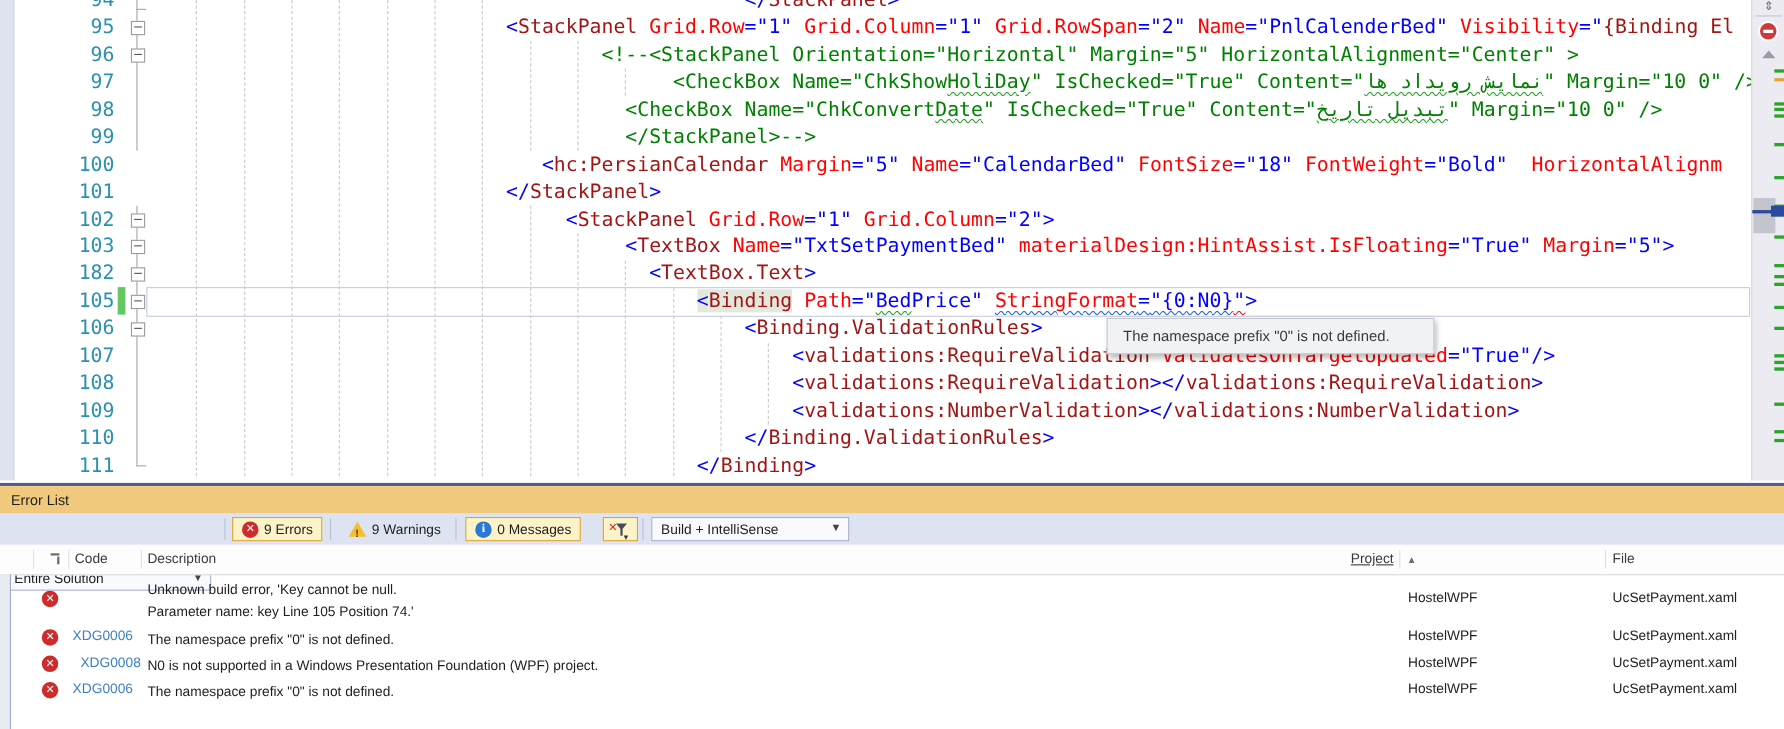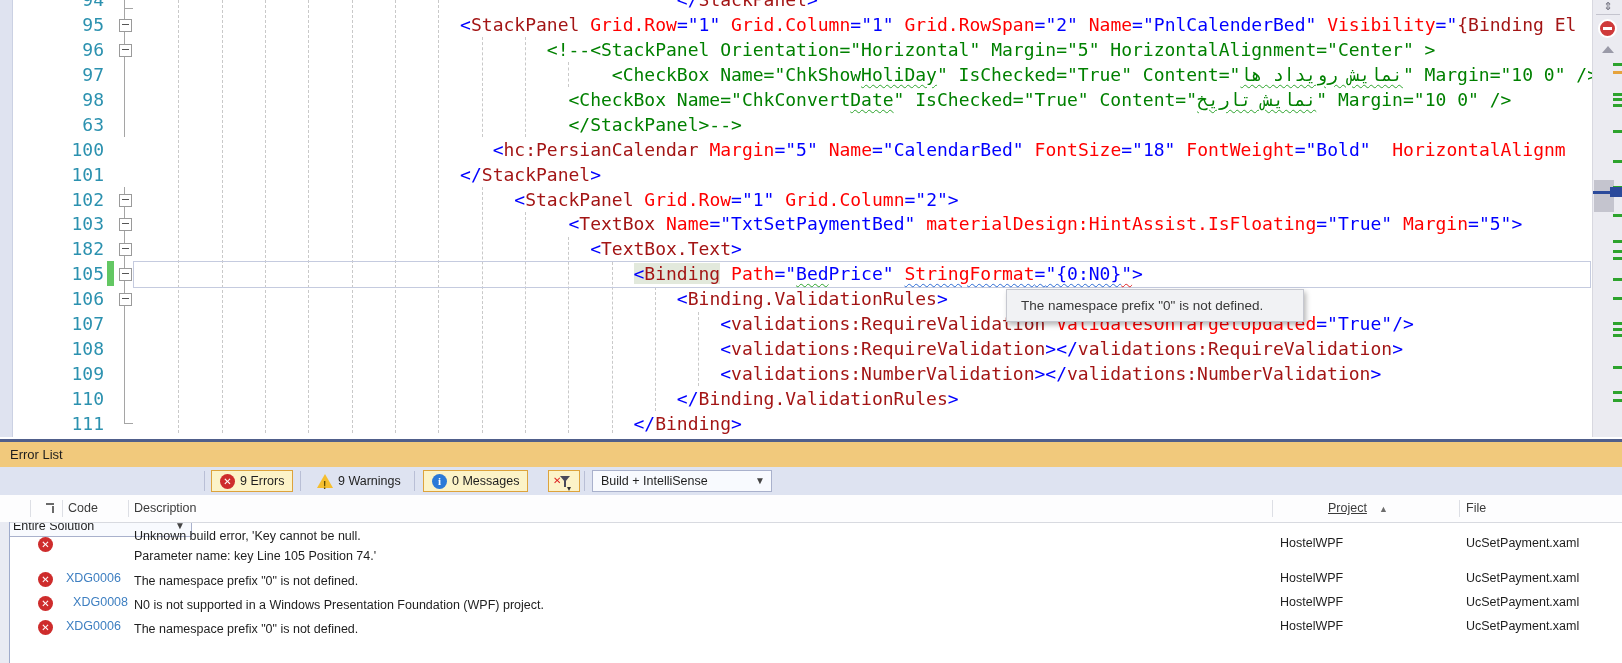--- a/index.html
+++ b/index.html
@@ -124,22 +124,22 @@
         <div class="fold-line" style="top: 0px; height: 137px;"></div>
         <div class="fold-line" style="top: 187px; height: 237px;"></div>
         <div class="fold-tick" style="top: 8px;"></div>
         <div class="fold-tick" style="top: 423px;"></div>
       </div>
     <div id="code-lines">
         <div class="cl" style="top: -13px;"><div class="num">94</div><pre><span class="k-p">                                                  </span><span class="k-d">&lt;/</span><span class="k-e">StackPanel</span><span class="k-d">&gt;</span></pre></div>
         <div class="cl" style="top: 11.94px;"><div class="num">95</div><pre><span class="k-p">                              </span><span class="k-d">&lt;</span><span class="k-e">StackPanel</span><span class="k-p"> </span><span class="k-a">Grid.Row</span><span class="k-d">=</span><span class="k-v">"1"</span><span class="k-p"> </span><span class="k-a">Grid.Column</span><span class="k-d">=</span><span class="k-v">"1"</span><span class="k-p"> </span><span class="k-a">Grid.RowSpan</span><span class="k-d">=</span><span class="k-v">"2"</span><span class="k-p"> </span><span class="k-a">Name</span><span class="k-d">=</span><span class="k-v">"PnlCalenderBed"</span><span class="k-p"> </span><span class="k-a">Visibility</span><span class="k-d">=</span><span class="k-v">"</span><span class="k-e">{Binding El</span></pre></div>
         <div class="cl" style="top: 36.88px;"><div class="num">96</div><pre><span class="k-p">                                      </span><span class="k-c">&lt;!--&lt;StackPanel Orientation="Horizontal" Margin="5" HorizontalAlignment="Center" &gt;</span></pre></div>
         <div class="cl" style="top: 61.82px;"><div class="num">97</div><pre><span class="k-p">                                            </span><span class="k-c">&lt;CheckBox Name="ChkShow</span><span class="k-c cg">HoliDay</span><span class="k-c">" IsChecked="True" Content="</span><span class="k-c cg">نمایش رویداد ها</span><span class="k-c">" Margin="10 0" /&gt;</span></pre></div>
-        <div class="cl" style="top: 86.76px;"><div class="num">98</div><pre><span class="k-p">                                        </span><span class="k-c">&lt;CheckBox Name="ChkConvert</span><span class="k-c cg">Date</span><span class="k-c">" IsChecked="True" Content="</span><span class="k-c cg">نمایش تاریخ</span><span class="k-c">" Margin="10 0" /&gt;</span></pre></div>
-        <div class="cl" style="top: 111.7px;"><div class="num">63</div><pre><span class="k-p">                                        </span><span class="k-c">&lt;/StackPanel&gt;--&gt;</span></pre></div>
+        <div class="cl" style="top: 86.76px;"><div class="num">98</div><pre><span class="k-p">                                        </span><span class="k-c">&lt;CheckBox Name="ChkConvert</span><span class="k-c cg">Date</span><span class="k-c">" IsChecked="True" Content="</span><span class="k-c cg">تبدیل تاریخ</span><span class="k-c">" Margin="10 0" /&gt;</span></pre></div>
+        <div class="cl" style="top: 111.7px;"><div class="num">99</div><pre><span class="k-p">                                        </span><span class="k-c">&lt;/StackPanel&gt;--&gt;</span></pre></div>
         <div class="cl" style="top: 136.64px;"><div class="num">100</div><pre><span class="k-p">                                 </span><span class="k-d">&lt;</span><span class="k-e">hc:PersianCalendar</span><span class="k-p"> </span><span class="k-a">Margin</span><span class="k-d">=</span><span class="k-v">"5"</span><span class="k-p"> </span><span class="k-a">Name</span><span class="k-d">=</span><span class="k-v">"CalendarBed"</span><span class="k-p"> </span><span class="k-a">FontSize</span><span class="k-d">=</span><span class="k-v">"18"</span><span class="k-p"> </span><span class="k-a">FontWeight</span><span class="k-d">=</span><span class="k-v">"Bold"</span><span class="k-p">  </span><span class="k-a">HorizontalAlignm</span></pre></div>
         <div class="cl" style="top: 161.58px;"><div class="num">101</div><pre><span class="k-p">                              </span><span class="k-d">&lt;/</span><span class="k-e">StackPanel</span><span class="k-d">&gt;</span></pre></div>
         <div class="cl" style="top: 186.52px;"><div class="num">102</div><pre><span class="k-p">                                   </span><span class="k-d">&lt;</span><span class="k-e">StackPanel</span><span class="k-p"> </span><span class="k-a">Grid.Row</span><span class="k-d">=</span><span class="k-v">"1"</span><span class="k-p"> </span><span class="k-a">Grid.Column</span><span class="k-d">=</span><span class="k-v">"2"</span><span class="k-d">&gt;</span></pre></div>
         <div class="cl" style="top: 211.46px;"><div class="num">103</div><pre><span class="k-p">                                        </span><span class="k-d">&lt;</span><span class="k-e">TextBox</span><span class="k-p"> </span><span class="k-a">Name</span><span class="k-d">=</span><span class="k-v">"TxtSetPaymentBed"</span><span class="k-p"> </span><span class="k-a">materialDesign:HintAssist.IsFloating</span><span class="k-d">=</span><span class="k-v">"True"</span><span class="k-p"> </span><span class="k-a">Margin</span><span class="k-d">=</span><span class="k-v">"5"</span><span class="k-d">&gt;</span></pre></div>
         <div class="cl" style="top: 236.4px;"><div class="num">182</div><pre><span class="k-p">                                          </span><span class="k-d">&lt;</span><span class="k-e">TextBox.Text</span><span class="k-d">&gt;</span></pre></div>
         <div class="cl" style="top: 261.34px;"><div class="num">105</div><pre><span class="k-p">                                              </span><span class="k-d hl">&lt;</span><span class="k-e hl">Binding</span><span class="k-p"> </span><span class="k-a">Path</span><span class="k-d">=</span><span class="k-v">"</span><span class="k-v cg">Bed</span><span class="k-v">Price"</span><span class="k-p"> </span><span class="k-a sb">StringFormat</span><span class="k-d sb">=</span><span class="k-v sb">"{0:N0}</span><span class="k-v sr">"</span><span class="k-d">&gt;</span></pre></div>
         <div class="cl" style="top: 286.28px;"><div class="num">106</div><pre><span class="k-p">                                                  </span><span class="k-d">&lt;</span><span class="k-e">Binding.ValidationRules</span><span class="k-d">&gt;</span></pre></div>
         <div class="cl" style="top: 311.22px;"><div class="num">107</div><pre><span class="k-p">                                                      </span><span class="k-d">&lt;</span><span class="k-e">validations:RequireValidation</span><span class="k-p"> </span><span class="k-a">ValidatesOnTargetUpdated</span><span class="k-d">=</span><span class="k-v">"True"</span><span class="k-d">/&gt;</span></pre></div>
         <div class="cl" style="top: 336.16px;"><div class="num">108</div><pre><span class="k-p">                                                      </span><span class="k-d">&lt;</span><span class="k-e">validations:RequireValidation</span><span class="k-d">&gt;</span><span class="k-d">&lt;/</span><span class="k-e">validations:RequireValidation</span><span class="k-d">&gt;</span></pre></div>
         <div class="cl" style="top: 361.1px;"><div class="num">109</div><pre><span class="k-p">                                                      </span><span class="k-d">&lt;</span><span class="k-e">validations:NumberValidation</span><span class="k-d">&gt;</span><span class="k-d">&lt;/</span><span class="k-e">validations:NumberValidation</span><span class="k-d">&gt;</span></pre></div>
@@ -224,21 +224,21 @@
 
     <div id="el-grid-head">
       <div class="hsep" style="left:30px;"></div>
       <div class="hsep" style="left:62px;"></div>
       <div class="hsep" style="left:128px;"></div>
       <div class="hsep" style="left:1272px;"></div>
       <div class="hsep" style="left:1459px;"></div>
       <div id="sev-glyph"></div>
       <div class="hcell" style="left:68px;">Code</div>
       <div class="hcell" style="left:134px;">Description</div>
-      <div class="hcell" style="left:1328px;text-decoration:underline;"><span>Project</span><span class="sort-arrow">▲</span></div>
+      <div class="hcell" style="left:1228px;text-decoration:underline;"><span>Project</span><span class="sort-arrow">▲</span></div>
       <div class="hcell" style="left:1466px;">File</div>
     </div>
 
     <div id="rows-gutter"></div>
     <div id="el-rows">
         <div class="grow" style="top: 0px; height: 45px;">
           <span class="ico-err" style="top: 15px;"></span>
           <span class="gdesc" style="top: 4px;">
             <div style="line-height: 20px;">Unknown build error, 'Key cannot be null.</div>
             <div style="line-height: 20px;">Parameter name: key Line 105 Position 74.'</div>

